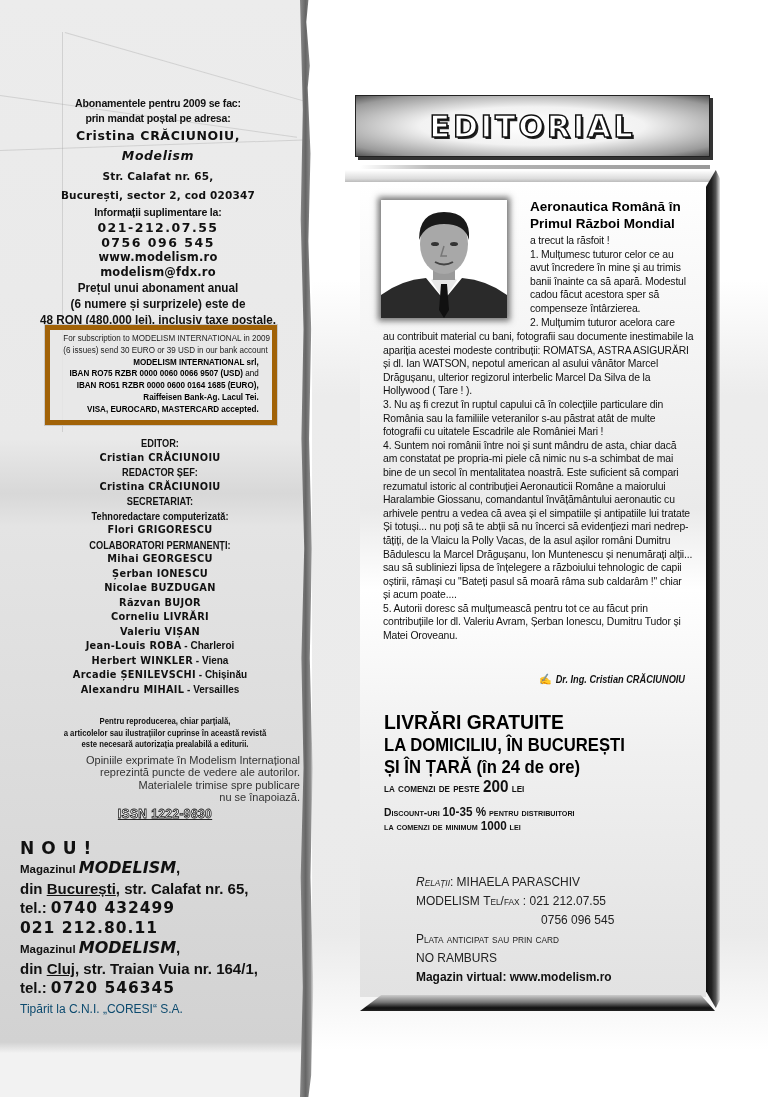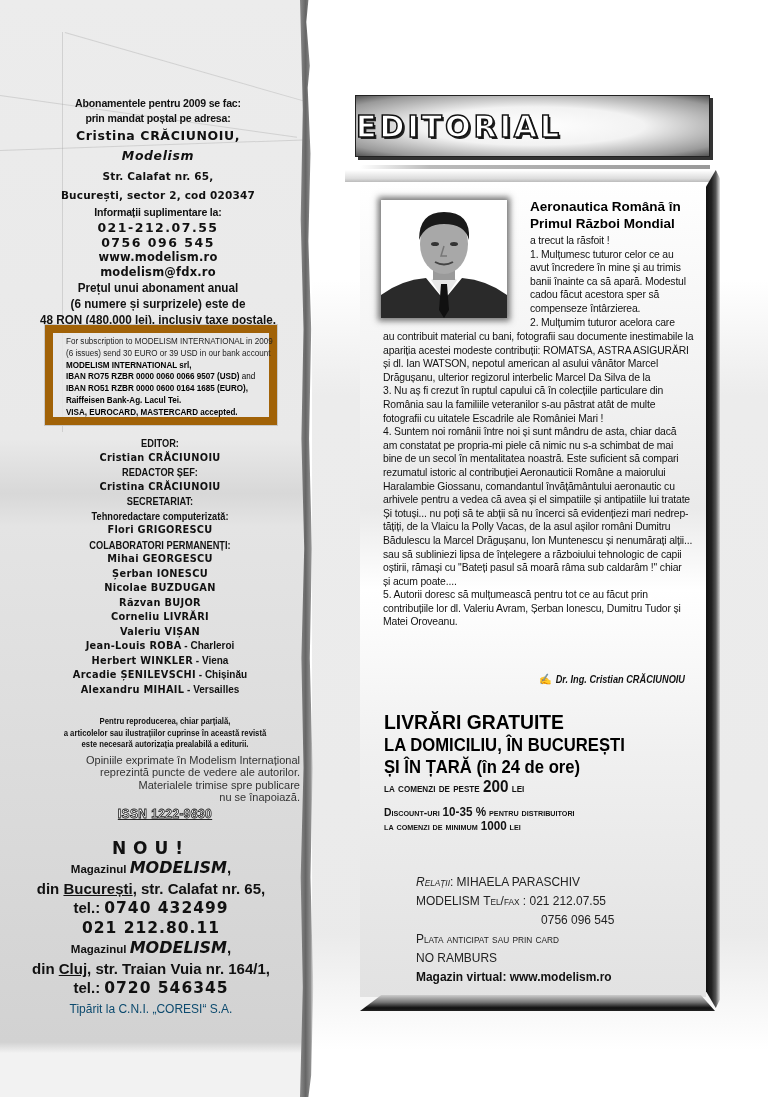--- a/index.html
+++ b/index.html
@@ -25,51 +25,51 @@
 
   
   .left-col { position: absolute; left: 18px; top: 96px; width: 280px; text-align: center; }
   .lc-line { display: block; line-height: 15px; white-space: nowrap; }
   .cond { font-family: "Liberation Sans", sans-serif; font-weight: bold; font-size: 11.5px; letter-spacing: -0.2px; transform: scaleX(0.92); }
   .wide { font-family: "DejaVu Sans", sans-serif; font-weight: bold; font-size: 11.5px; letter-spacing: 0.2px; }
   .wide-big { font-family: "DejaVu Sans", sans-serif; font-weight: bold; font-size: 12.5px; letter-spacing: 0.6px; }
   .cond-big { font-family: "Liberation Sans", sans-serif; font-weight: bold; font-size: 13px; transform: scaleX(0.9); }
   .sub-box {
     position: absolute; left: 45px; top: 325px; width: 232px; height: 100px;
-    border: 8px solid #a16207; outline: 1px solid #c8c8c8;
+    border: 5px solid #a16207; outline: 1px solid #c8c8c8;
     background: rgba(232,232,232,0.85);
-    text-align: left; padding-top: 3px;
+    text-align: right; padding-top: 3px;
     font-size: 9.2px; line-height: 11.8px;
   }
   .sub-box .n { font-weight: normal; color: #222; transform: scaleX(0.88); display: block; white-space: nowrap; }
   .sub-box .b { font-weight: bold; color: #000; transform: scaleX(0.88); display: block; white-space: nowrap; }
   .staff { position: absolute; left: 30px; top: 436px; width: 260px; text-align: center; }
   .staff .role { display: block; font-weight: bold; font-size: 10.5px; line-height: 14.5px; transform: scaleX(0.88); white-space: nowrap; }
   .staff .person { display: block; font-family: "DejaVu Sans", sans-serif; font-weight: bold; font-size: 9.8px; line-height: 14.5px; letter-spacing: 0.3px; white-space: nowrap; }
   .staff .city { font-family: "Liberation Sans", sans-serif; font-weight: bold; font-size: 10px; letter-spacing: 0; }
   .legal { position: absolute; left: 30px; top: 716px; width: 270px; text-align: center; }
   .legal .b { display: block; font-weight: bold; font-size: 8.8px; line-height: 11.5px; transform: scaleX(0.88); white-space: nowrap; }
   .legal .n { display: block; font-size: 11px; line-height: 12.5px; color: #333; white-space: nowrap; text-align: right; }
   .issn { display: inline-block; margin-top: 2px; font-weight: bold; font-size: 12px; color: #fff; -webkit-text-stroke: 0.8px #222; text-decoration: underline; letter-spacing: 0.4px; }
-  .shop { position: absolute; left: 11px; top: 838px; width: 280px; text-align: center; }
+  .shop { position: absolute; left: 20px; top: 838px; width: 280px; }
   .shop .nou { display: block; font-family: "DejaVu Sans", sans-serif; font-weight: bold; font-size: 17px; letter-spacing: 7px; line-height: 20px; }
   .shop .l { display: block; font-weight: bold; font-size: 15px; line-height: 19px; white-space: nowrap; }
   .shop .mag { font-size: 11.5px; }
   .shop .brand { font-family: "DejaVu Sans", sans-serif; font-size: 16px; font-style: italic; }
   .shop .phone { font-family: "DejaVu Sans", sans-serif; font-size: 15.5px; letter-spacing: 1px; }
   .shop u { text-decoration: underline; }
   .printer { display: block; margin-top: 4px; font-size: 12px; color: #0c4a6e; }
 
   
   .ed-banner {
     position: absolute; left: 355px; top: 95px; width: 355px; height: 62px;
     background: radial-gradient(ellipse at center, #ffffff 0%, #f2f2f2 45%, #9a9a9a 85%, #555 100%);
     border: 1px solid #222;
     box-shadow: 3px 3px 0 #333;
-    display: flex; align-items: center; 
+    display: flex; align-items: center; justify-content: center;
   }
   .ed-banner span {
     font-family: "DejaVu Sans", sans-serif; font-weight: bold; font-size: 30px; letter-spacing: 3px;
     color: #fff; -webkit-text-stroke: 1.5px #111; text-shadow: 2px 2px 0 #222;
   }
   .ed-underline { position: absolute; left: 360px; top: 165px; width: 350px; height: 4px; background: linear-gradient(90deg, rgba(180,180,180,0) 0%, #bbb 20%, #999 100%); }
   .ed-frame-right {
     position: absolute; left: 706px; top: 170px; width: 14px; height: 838px;
     background: linear-gradient(90deg, #111 0%, #222 40%, #555 70%, rgba(150,150,150,0.3) 100%);
     clip-path: polygon(0 2%, 70% 0, 100% 1%, 100% 99%, 70% 100%, 0 98%);
@@ -241,20 +241,21 @@
   <p>cadou făcut acestora sper să</p>
   <p>compenseze întârzierea.</p>
   <p>2. Mulțumim tuturor acelora care</p>
 </div>
 
 <div class="ed-text" style="top:330px;">
   <p>au contribuit material cu bani, fotografii sau documente inestimabile la</p>
   <p>apariția acestei modeste contribuții: ROMATSA, ASTRA ASIGURĂRI</p>
   <p>și dl. Ian WATSON, nepotul american al asului vânător Marcel</p>
   <p>Drăgușanu, ulterior regizorul interbelic Marcel Da Silva de la</p>
+  <p>Hollywood ( Tare ! ).</p>
   <p>3. Nu aș fi crezut în ruptul capului că în colecțiile particulare din</p>
   <p>România sau la familiile veteranilor s-au păstrat atât de multe</p>
   <p>fotografii cu uitatele Escadrile ale României Mari !</p>
   <p>4. Suntem noi românii între noi și sunt mândru de asta, chiar dacă</p>
   <p>am constatat pe propria-mi piele că nimic nu s-a schimbat de mai</p>
   <p>bine de un secol în mentalitatea noastră. Este suficient să compari</p>
   <p>rezumatul istoric al contribuției Aeronauticii Române a maiorului</p>
   <p>Haralambie Giossanu, comandantul învățământului aeronautic  cu</p>
   <p>arhivele pentru a vedea că avea și el simpatiile și antipatiile lui tratate</p>
   <p>Și totuși... nu poți să te abții să nu încerci să evidențiezi mari nedrep-</p>

